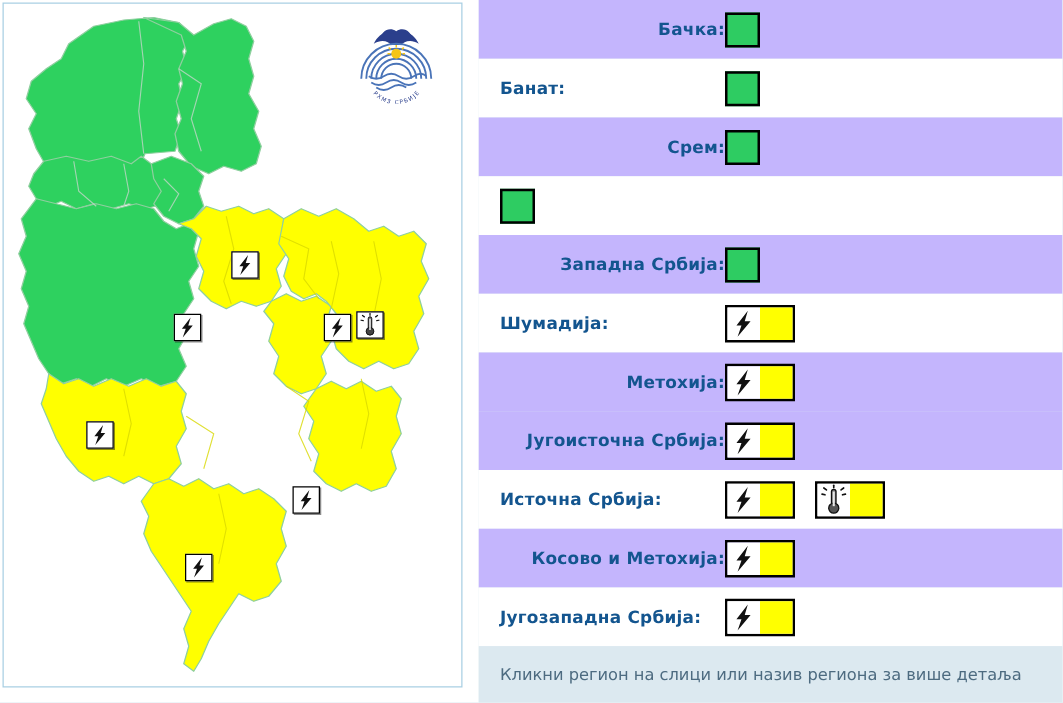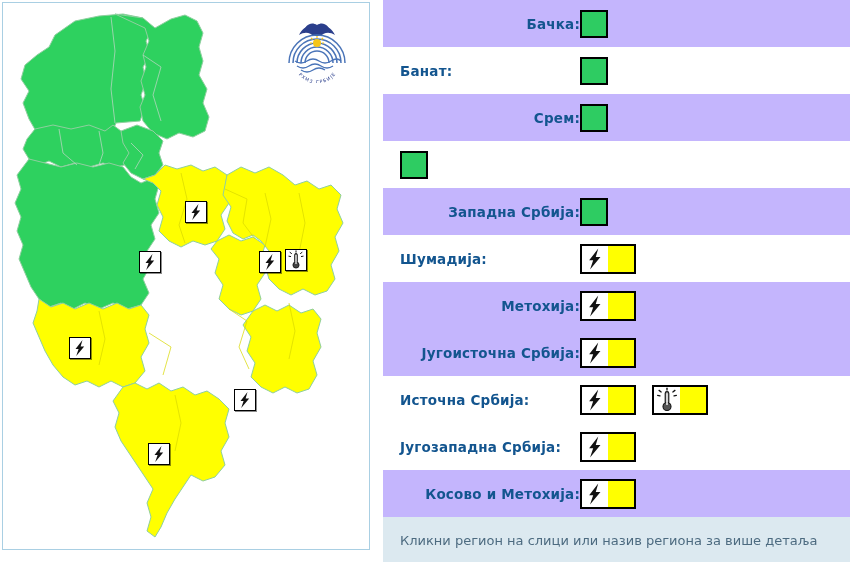--- a/index.html
+++ b/index.html
@@ -343,36 +343,36 @@
               <rect x="8.6" y="3.4" width="2.8" height="9.6" rx="1.4" fill="#777" stroke="#111" stroke-width="0.8"></rect>
               <circle cx="10" cy="15" r="3.1" fill="#555" stroke="#111" stroke-width="0.8"></circle>
               <rect x="9.35" y="4.8" width="1.3" height="9" fill="#e8e8e8"></rect>
             </svg>
           </span>
           <span class="lvl lvl-yellow"></span>
         </span>
       </span>
     </div>
 
+    <div class="row odd">
+      <span class="row-label">Косово и Метохија:</span>
+      <span class="row-icons">
+        <span class="pair">
+          <span class="pic">
+            <svg viewBox="0 0 20 20">
+                <path d="M12.5 2 L5.5 11 L8.6 11 L6.2 18 L14.2 8.4 L10.6 8.4 Z" fill="#111"></path>
+              </svg>
+          </span>
+          <span class="lvl lvl-yellow"></span>
+        </span>
+      </span>
+    </div>
+
     <div class="row even">
       <span class="row-label">Југозападна Србија:</span>
-      <span class="row-icons">
-        <span class="pair">
-          <span class="pic">
-            <svg viewBox="0 0 20 20">
-                <path d="M12.5 2 L5.5 11 L8.6 11 L6.2 18 L14.2 8.4 L10.6 8.4 Z" fill="#111"></path>
-              </svg>
-          </span>
-          <span class="lvl lvl-yellow"></span>
-        </span>
-      </span>
-    </div>
-
-    <div class="row odd">
-      <span class="row-label">Косово и Метохија:</span>
       <span class="row-icons">
         <span class="pair">
           <span class="pic">
             <svg viewBox="0 0 20 20">
                 <path d="M12.5 2 L5.5 11 L8.6 11 L6.2 18 L14.2 8.4 L10.6 8.4 Z" fill="#111"></path>
               </svg>
           </span>
           <span class="lvl lvl-yellow"></span>
         </span>
       </span>

